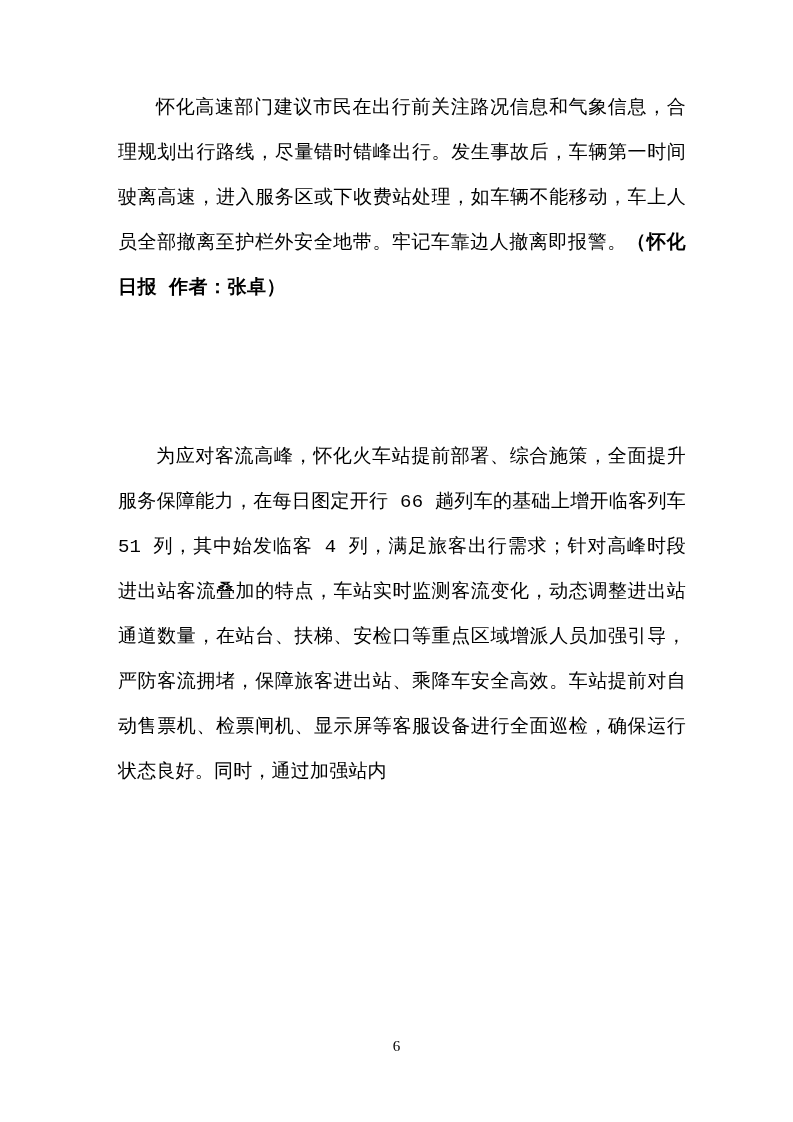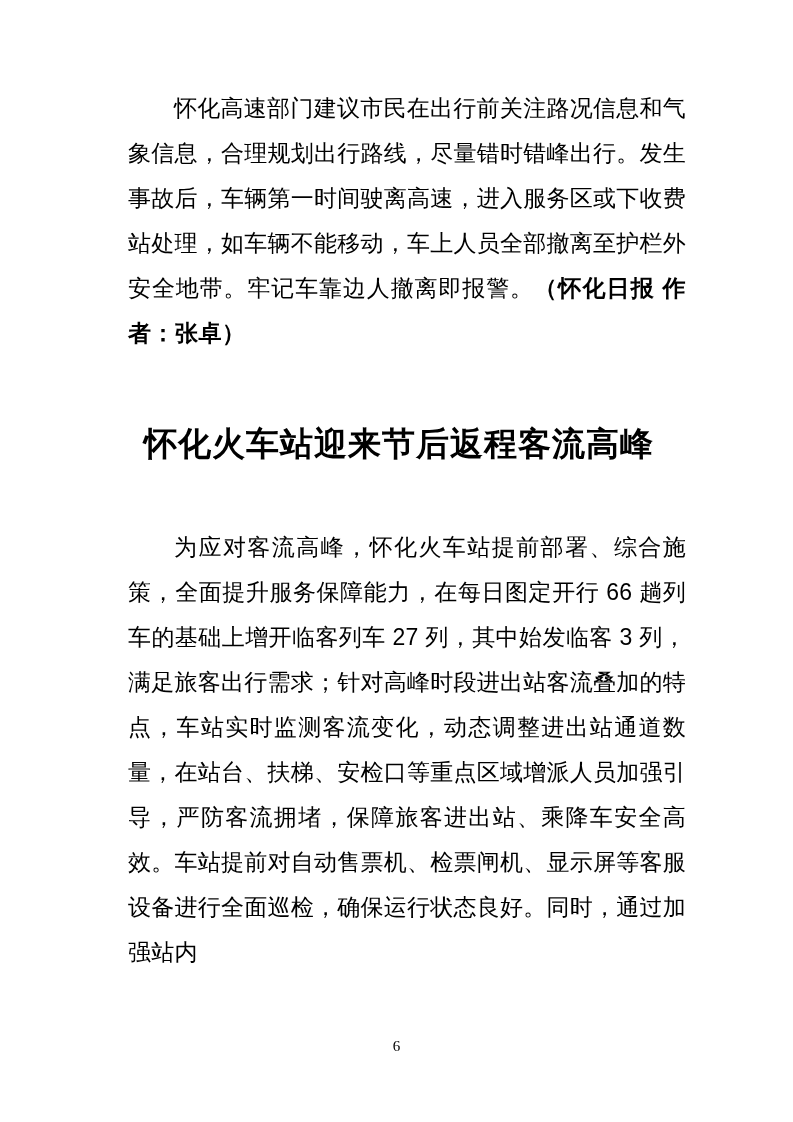--- a/index.html
+++ b/index.html
@@ -23,28 +23,28 @@
     height: 1122px;
     background: #ffffff;
   }
   .content {
     position: absolute;
     left: 112px;
     top: 86px;
     width: 574px;
   }
   p.body-para {
-    margin: 0 0 0 16px;
-    font-size: 23px;
+    margin: 0 0 0 6px;
+    font-size: 19px;
     line-height: 45px;
     text-align: justify;
     text-justify: inter-ideograph;
     text-indent: 2em;
     letter-spacing: 0.2px;
-    font-family: Liberation Sans, sans-serif;
+    font-family: Liberation Mono, monospace;
   }
   .source-note {
     font-weight: bold;
     letter-spacing: 0.5px;
   }
   h1.article-title {
     margin: 0;
     padding: 0;
     font-size: 33px;
     font-weight: bold;
@@ -68,23 +68,22 @@
 </head>
 <body>
 
 <div class="page">
   <div class="content">
 
     <p class="body-para"><span>怀化高速部门建议市民在出行前关注路况信息和气象信息，合理规划出行路线，尽量错时错峰出行。发生事故后，车辆第一时间驶离高速，进入服务区或下收费站处理，如车辆不能移动，车上人员全部撤离至护栏外安全地带。牢记车靠边人撤离即报警。</span><span class="source-note">（怀化日报 作者：张卓）</span></p>
 
     <div class="spacer-after-para"></div>
 
-    <h1 class="article-title">怀化火车站迎来节后返程客流高峰</h1>
 
     <div class="spacer-after-title"></div>
 
 
-    <p class="body-para">为应对客流高峰，怀化火车站提前部署、综合施策，全面提升服务保障能力，在每日图定开行 66 趟列车的基础上增开临客列车 27 列，其中始发临客 3 列，满足旅客出行需求；针对高峰时段进出站客流叠加的特点，车站实时监测客流变化，动态调整进出站通道数量，在站台、扶梯、安检口等重点区域增派人员加强引导，严防客流拥堵，保障旅客进出站、乘降车安全高效。车站提前对自动售票机、检票闸机、显示屏等客服设备进行全面巡检，确保运行状态良好。同时，通过加强站内</p>
+    <p class="body-para">为应对客流高峰，怀化火车站提前部署、综合施策，全面提升服务保障能力，在每日图定开行 66 趟列车的基础上增开临客列车 51 列，其中始发临客 4 列，满足旅客出行需求；针对高峰时段进出站客流叠加的特点，车站实时监测客流变化，动态调整进出站通道数量，在站台、扶梯、安检口等重点区域增派人员加强引导，严防客流拥堵，保障旅客进出站、乘降车安全高效。车站提前对自动售票机、检票闸机、显示屏等客服设备进行全面巡检，确保运行状态良好。同时，通过加强站内</p>
 
   </div>
 
   <div class="page-number">6</div>
 </div>
 
 </body></html>

